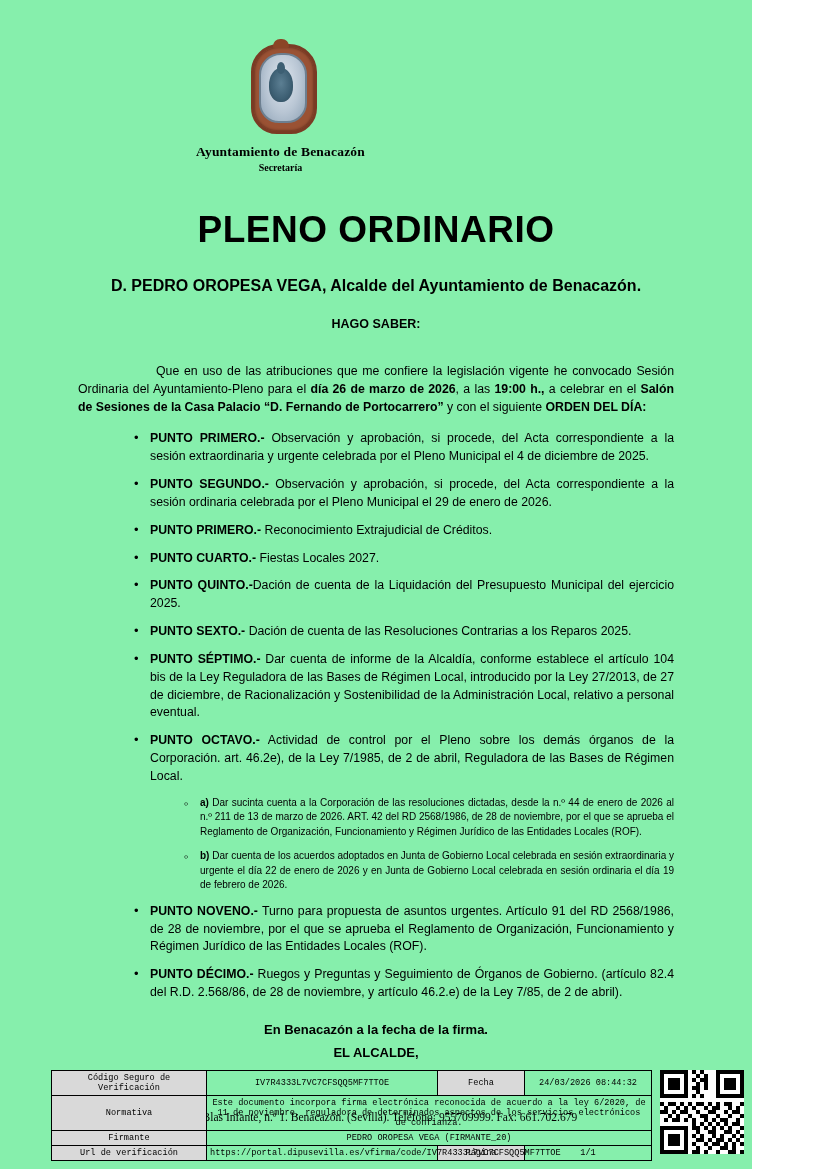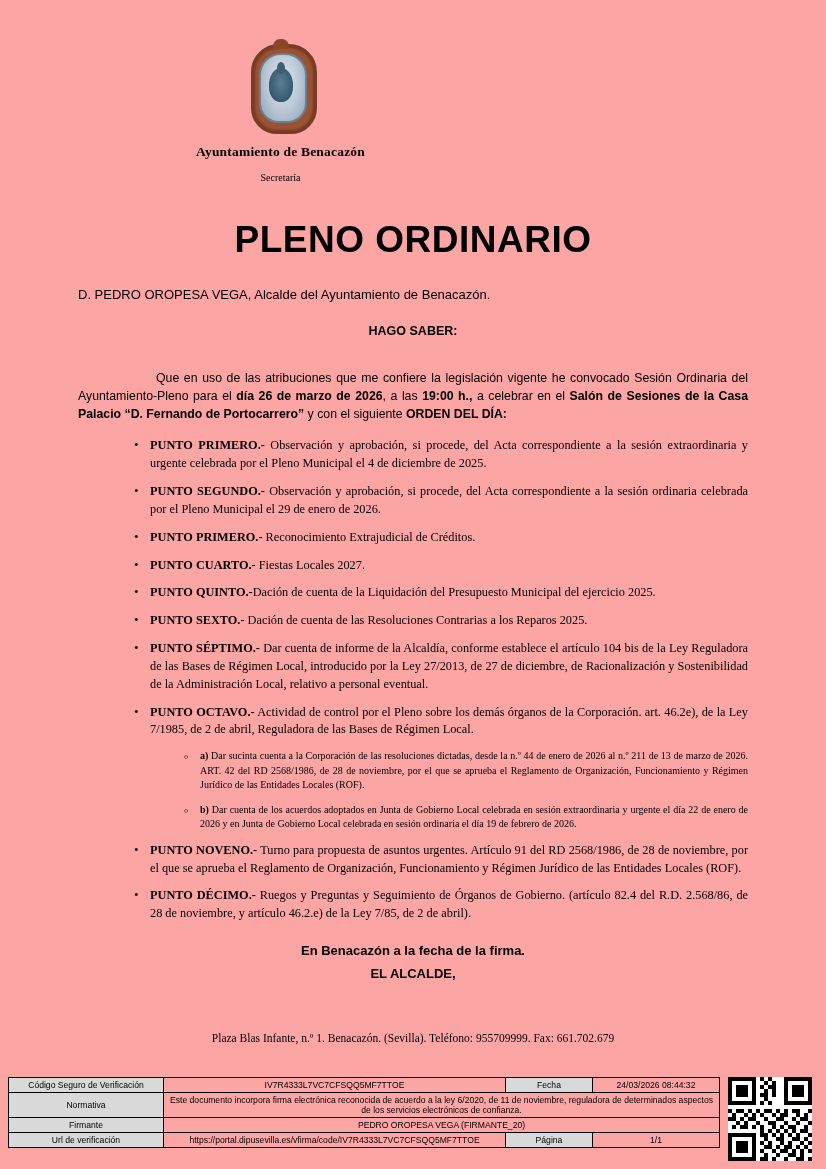--- a/index.html
+++ b/index.html
@@ -8,25 +8,25 @@
     background: #ffffff;
   }
   body {
     width: 826px;
     min-height: 1169px;
     font-family: "Liberation Sans", sans-serif;
     color: #000000;
     position: relative;
   }
   .page {
-    width: 826px;
+    width: 752px;
     min-height: 1169px;
     box-sizing: border-box;
     position: relative;
-    background: #fca5a5;
+    background: #86efac;
   }
   .content {
     padding: 30px 78px 0 78px;
   }
 
   
   .logo-block {
     margin-top: 12px;
     margin-left: 95px;
     width: 215px;
@@ -80,37 +80,37 @@
   .logo-title {
     font-family: "Liberation Serif", serif;
     font-size: 13.5px;
     font-weight: bold;
     letter-spacing: 0.2px;
     margin-top: 6px;
   }
   .logo-sub {
     font-family: "Liberation Serif", serif;
     font-size: 10px;
-    font-weight: normal;
-    margin-top: 12px;
+    font-weight: bold;
+    margin-top: 2px;
   }
 
   
   h1.doc-title {
     text-align: center;
     font-size: 37px;
     font-weight: bold;
     letter-spacing: 0.5px;
     margin: 36px 0 26px 0;
     font-family: "Liberation Sans", sans-serif;
   }
   .alcalde-line {
-    text-align: left;
-    font-size: 13px;
-    font-weight: normal;
+    text-align: center;
+    font-size: 16px;
+    font-weight: bold;
     margin: 0 0 22px 0;
   }
   .hago-saber {
     text-align: center;
     font-size: 12.5px;
     font-weight: bold;
     margin: 0 0 32px 0;
   }
 
   
@@ -121,21 +121,20 @@
     margin: 13px 0 14px 0;
     text-indent: 78px;
   }
   b { font-weight: bold; }
 
   
   ul.points {
     list-style: none;
     margin: 0;
     padding: 0 0 0 56px;
-    font-family: Liberation Serif, serif;
   }
   ul.points > li {
     position: relative;
     font-size: 12.3px;
     line-height: 1.45;
     text-align: justify;
     margin-bottom: 10px;
     padding-left: 16px;
   }
   ul.points > li:before {
@@ -194,23 +193,24 @@
     position: absolute;
     left: 8px;
     right: 8px;
     bottom: 8px;
     display: flex;
     align-items: flex-start;
   }
   table.csv {
     border-collapse: collapse;
     width: 712px;
-    font-family: Liberation Sans, sans-serif;
+    font-family: Liberation Mono, monospace;
     font-size: 8.6px;
     table-layout: fixed;
+    margin-left: 43px;
   }
   table.csv td {
     border: 1px solid #000;
     padding: 2px 3px;
     vertical-align: middle;
   }
   td.lbl {
     background: #d9d9d9;
     text-align: center;
     width: 148px;

